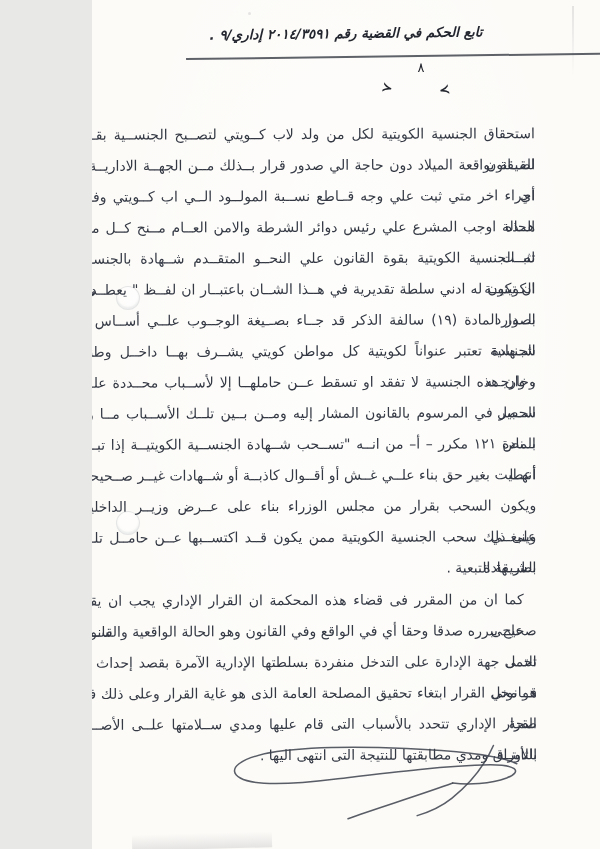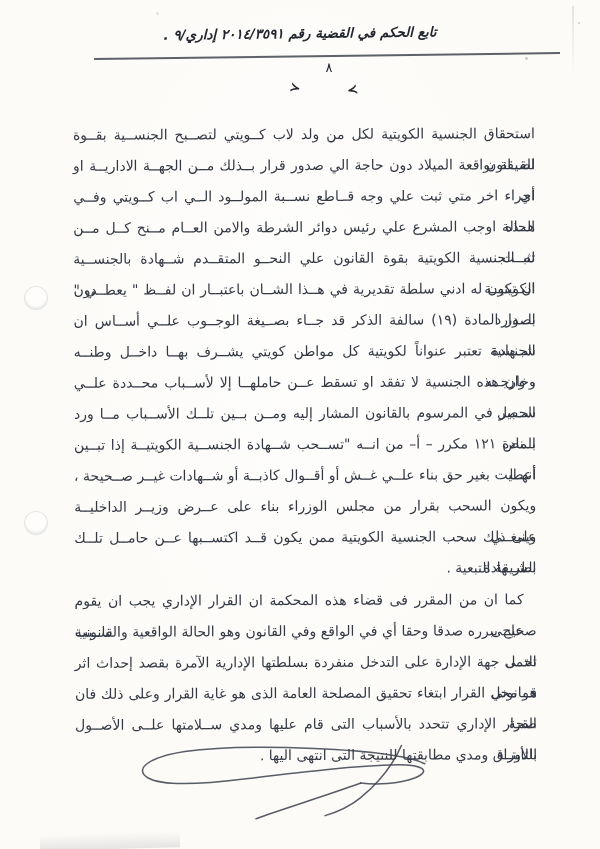--- a/index.html
+++ b/index.html
@@ -9,21 +9,21 @@
     --rule:#42464f;
   }
   html,body{margin:0;padding:0;}
   body{
     width:600px;height:849px;
     background:#e8e8e6;
     font-family:"DejaVu Sans", sans-serif;
   }
   .page{
     position:relative;
-    width:600px;height:849px;
+    width:508px;height:849px;
     background:
       radial-gradient(ellipse at 50% 40%, rgba(255,255,255,.6), rgba(0,0,0,0) 70%),
       var(--paper);
     overflow:hidden;
     color:var(--ink);
   }
   
   .corner-shade{
     position:absolute;left:40px;bottom:0;width:140px;height:16px;
     background:linear-gradient(to top, rgba(120,120,125,.18), rgba(120,120,125,0));

